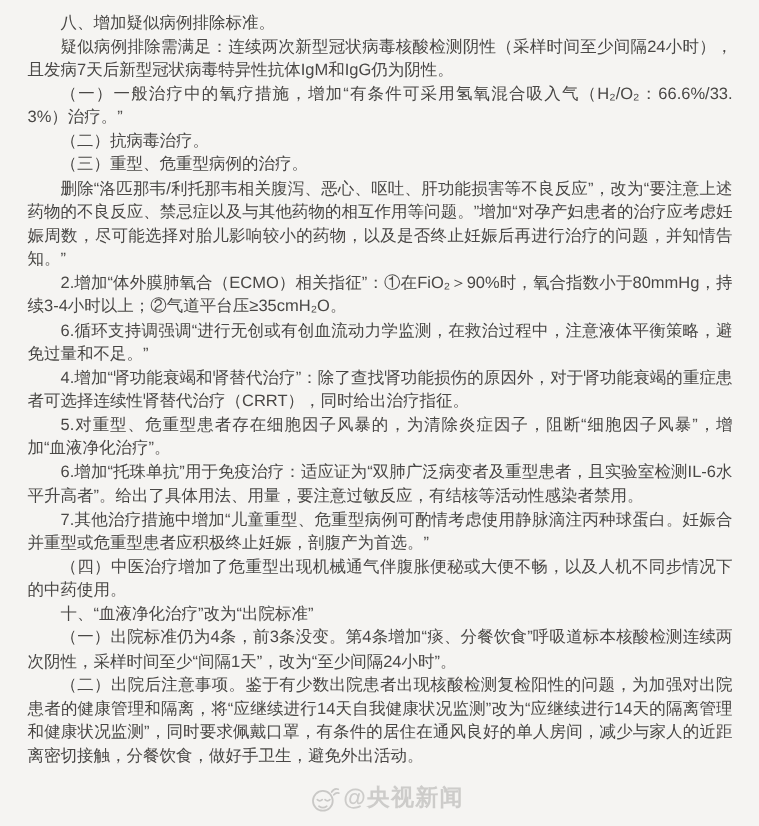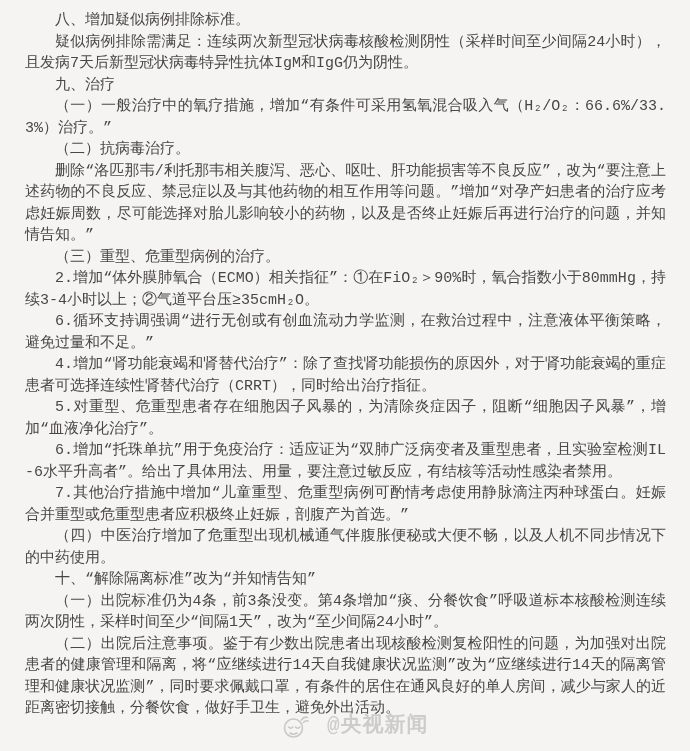--- a/index.html
+++ b/index.html
@@ -11,39 +11,39 @@
     height: 751px;
     overflow: hidden;
     background: #f5f4f2;
   }
   .page {
     position: relative;
     box-sizing: border-box;
     width: 690px;
     height: 751px;
     padding: 10px 24px 0 25px;
-    font-family: Liberation Mono, monospace;
+    font-family: Liberation Sans, sans-serif;
     font-size: 15px;
     line-height: 21.5px;
     color: #494745;
     text-align: justify;
   }
   .page p {
     margin: 0;
     padding: 0;
     text-indent: 2em;
     word-break: break-all;
   }
   .watermark {
     position: absolute;
     left: 281px;
     top: 711px;
     display: flex;
     align-items: center;
-    gap: 18px;
+    gap: 3px;
     color: #c9c8c6;
     font-size: 21px;
     letter-spacing: 1px;
     white-space: nowrap;
     text-indent: 0;
     pointer-events: none;
   }
   .wm-logo {
     display: inline-block;
     width: 28px;
@@ -53,33 +53,32 @@
     font-weight: bold;
     opacity: 0.9;
   }
 </style>
 </head>
 <body>
 
 <div class="page">
   <p>八、增加疑似病例排除标准。</p>
   <p>疑似病例排除需满足：连续两次新型冠状病毒核酸检测阴性（采样时间至少间隔24小时），且发病7天后新型冠状病毒特异性抗体IgM和IgG仍为阴性。</p>
-  <p>九、治疗</p>
   <p>（一）一般治疗中的氧疗措施，增加“有条件可采用氢氧混合吸入气（H₂/O₂：66.6%/33.3%）治疗。”</p>
   <p>（二）抗病毒治疗。</p>
+  <p>（三）重型、危重型病例的治疗。</p>
   <p>删除“洛匹那韦/利托那韦相关腹泻、恶心、呕吐、肝功能损害等不良反应”，改为“要注意上述药物的不良反应、禁忌症以及与其他药物的相互作用等问题。”增加“对孕产妇患者的治疗应考虑妊娠周数，尽可能选择对胎儿影响较小的药物，以及是否终止妊娠后再进行治疗的问题，并知情告知。”</p>
-  <p>（三）重型、危重型病例的治疗。</p>
   <p>2.增加“体外膜肺氧合（ECMO）相关指征”：①在FiO₂＞90%时，氧合指数小于80mmHg，持续3-4小时以上；②气道平台压≥35cmH₂O。</p>
   <p>6.循环支持调强调“进行无创或有创血流动力学监测，在救治过程中，注意液体平衡策略，避免过量和不足。”</p>
   <p>4.增加“肾功能衰竭和肾替代治疗”：除了查找肾功能损伤的原因外，对于肾功能衰竭的重症患者可选择连续性肾替代治疗（CRRT），同时给出治疗指征。</p>
   <p>5.对重型、危重型患者存在细胞因子风暴的，为清除炎症因子，阻断“细胞因子风暴”，增加“血液净化治疗”。</p>
   <p>6.增加“托珠单抗”用于免疫治疗：适应证为“双肺广泛病变者及重型患者，且实验室检测IL-6水平升高者”。给出了具体用法、用量，要注意过敏反应，有结核等活动性感染者禁用。</p>
   <p>7.其他治疗措施中增加“儿童重型、危重型病例可酌情考虑使用静脉滴注丙种球蛋白。妊娠合并重型或危重型患者应积极终止妊娠，剖腹产为首选。”</p>
   <p>（四）中医治疗增加了危重型出现机械通气伴腹胀便秘或大便不畅，以及人机不同步情况下的中药使用。</p>
-  <p>十、“解除隔离标准”改为“并知情告知”</p>
+  <p>十、“血液净化治疗”改为“出院标准”</p>
   <p>（一）出院标准仍为4条，前3条没变。第4条增加“痰、分餐饮食”呼吸道标本核酸检测连续两次阴性，采样时间至少“间隔1天”，改为“至少间隔24小时”。</p>
   <p>（二）出院后注意事项。鉴于有少数出院患者出现核酸检测复检阳性的问题，为加强对出院患者的健康管理和隔离，将“应继续进行14天自我健康状况监测”改为“应继续进行14天的隔离管理和健康状况监测”，同时要求佩戴口罩，有条件的居住在通风良好的单人房间，减少与家人的近距离密切接触，分餐饮食，做好手卫生，避免外出活动。</p>
 
   <div class="watermark">
     <span class="wm-logo">
       <svg viewBox="0 0 28 30" width="28" height="30">
         <g fill="none" stroke="#c9c8c6" stroke-width="1.6" stroke-linecap="round">
           <circle cx="12.5" cy="17" r="9"></circle>
           <path d="M7.5 16 q2.2 2.2 4.4 0"></path>
           <path d="M14.5 16 q2.2 2.2 4.4 0"></path>

